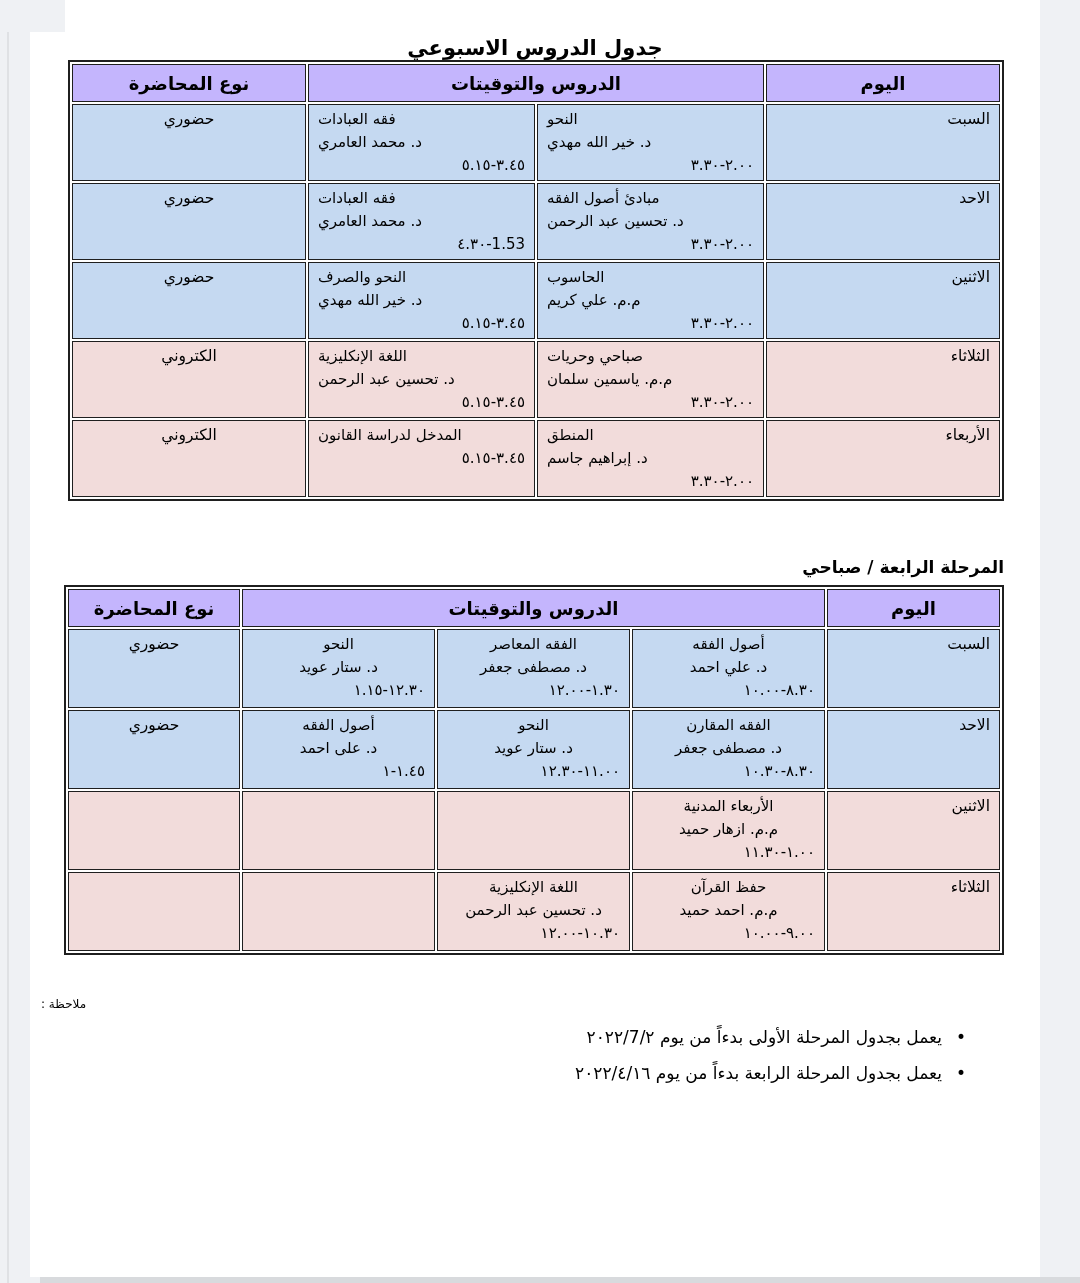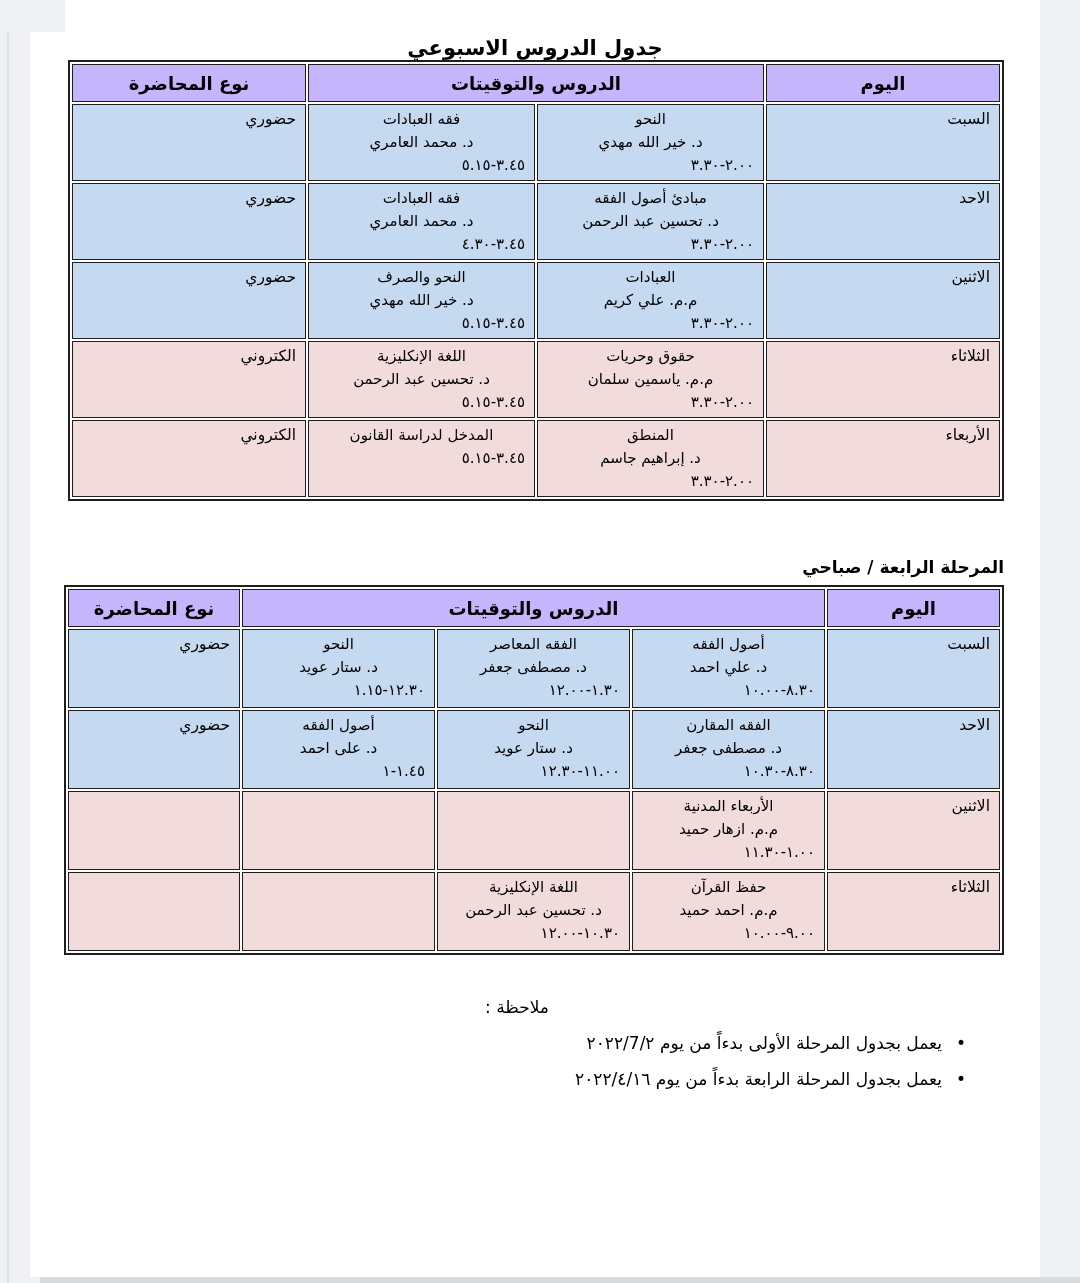--- a/index.html
+++ b/index.html
@@ -48,35 +48,35 @@
     font-size:18px;font-weight:bold;padding:4px 6px;
   }
   thead tr{height:38px;}
   .t1 tbody tr{height:77px;}
   .t2 tbody tr{height:79px;}
 
   .t1 col.c-day{width:234px;}  .t1 col.c-lesson{width:227px;} .t1 col.c-type{width:234px;}
   .t2 col.c-day{width:173px;}  .t2 col.c-lesson{width:193px;} .t2 col.c-type{width:172px;}
 
   td.day-cell{ text-align:right;padding:5px 9px;font-size:15.5px;margin-top:32px; }
-  td.type-cell{ text-align:right;padding:5px 9px;font-size:15.5px; }
+  td.type-cell{ text-align:center;padding:5px 9px;font-size:15.5px; }
   td.lesson-cell{ padding:3px 9px;font-size:15px; }
   td.lesson-cell .course, td.lesson-cell .teacher{
-    text-align:center;line-height:23px;
+    text-align:left;line-height:23px;
   }
   .t2 td.lesson-cell .course, .t2 td.lesson-cell .teacher{ text-align:center; }
   td.lesson-cell .time{
     direction:ltr;unicode-bidi:bidi-override;
     text-align:right;line-height:23px;font-size:15px;
   }
   .tone-blue td{background:var(--row-blue);}
   .tone-pink td{background:var(--row-pink);}
 
   .notes{margin:42px 36px 0 0;}
-  .notes .notes-heading{font-size:17px;text-align:center;}
+  .notes .notes-heading{font-size:12px;text-align:left;padding-left:11px;}
   .notes .note-line{
     margin:16px 38px 0 0;text-align:right;font-size:17px;
   }
   .notes .bullet{font-size:17px;margin-left:14px;}
 </style>
 </head>
 <body>
 
 <div class="left-line"></div>
 
@@ -117,42 +117,42 @@
             <tr class="tone-blue">
               <td class="day-cell">الاحد</td>
               <td class="lesson-cell">
                 <div class="course">مبادئ أصول الفقه</div>
                 <div class="teacher">د. تحسين عبد الرحمن</div>
                 <div class="time">٣.٣٠-٢.٠٠</div>
               </td>
               <td class="lesson-cell">
                 <div class="course">فقه العبادات</div>
                 <div class="teacher">د. محمد العامري</div>
-                <div class="time">٤.٣٠-٣.٤٥</div>
+                <div class="time">٤.٣٠-1.53</div>
               </td>
               <td class="type-cell">حضوري</td>
             </tr>
             <tr class="tone-blue">
               <td class="day-cell">الاثنين</td>
               <td class="lesson-cell">
-                <div class="course">العبادات</div>
+                <div class="course">الحاسوب</div>
                 <div class="teacher">م.م. علي كريم</div>
                 <div class="time">٣.٣٠-٢.٠٠</div>
               </td>
               <td class="lesson-cell">
                 <div class="course">النحو والصرف</div>
                 <div class="teacher">د. خير الله مهدي</div>
                 <div class="time">٥.١٥-٣.٤٥</div>
               </td>
               <td class="type-cell">حضوري</td>
             </tr>
             <tr class="tone-pink">
               <td class="day-cell">الثلاثاء</td>
               <td class="lesson-cell">
-                <div class="course">حقوق وحريات</div>
+                <div class="course">صباحي وحريات</div>
                 <div class="teacher">م.م. ياسمين سلمان</div>
                 <div class="time">٣.٣٠-٢.٠٠</div>
               </td>
               <td class="lesson-cell">
                 <div class="course">اللغة الإنكليزية</div>
                 <div class="teacher">د. تحسين عبد الرحمن</div>
                 <div class="time">٥.١٥-٣.٤٥</div>
               </td>
               <td class="type-cell">الكتروني</td>
             </tr>

